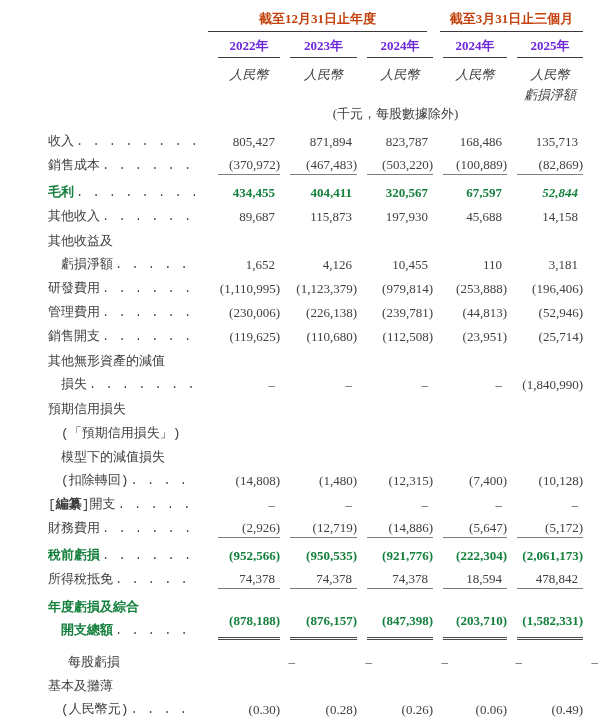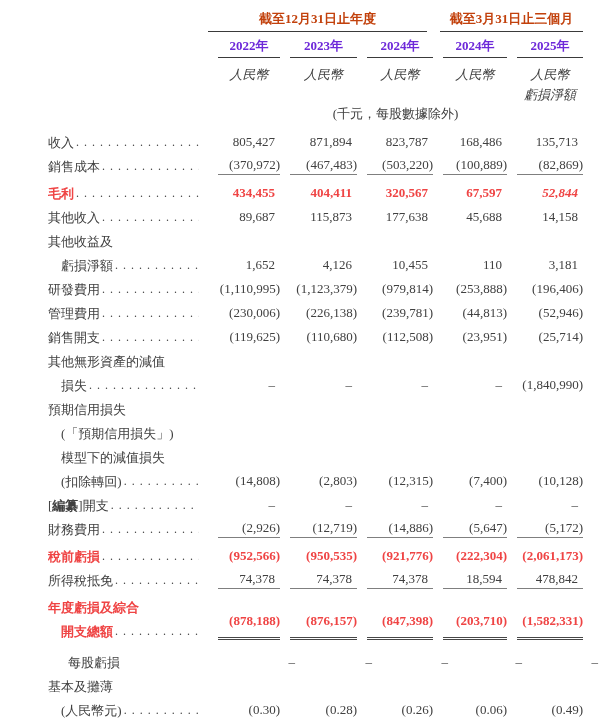--- a/index.html
+++ b/index.html
@@ -12,42 +12,42 @@
 
   
   .groups { display:flex; margin-left:160px; width:375px; }
   .g { border-bottom:1.5px solid #3a3a3a; text-align:center; padding-bottom:3px;
        font-weight:700; color:#c2410c; white-space:nowrap; font-size:13px; }
   .g1 { width:219px; margin-right:13px; }
   .g2 { width:143px; }
 
   .row { display:flex; width:535px; height:24px; align-items:flex-end; }
   .hrow { height:26px; }
-  .lbl { width:160px; display:flex; align-items:flex-end; overflow:hidden; }
+  .lbl { width:160px; display:flex; align-items:flex-start; overflow:hidden;font-family:Liberation Mono, monospace; }
   .lt { white-space:nowrap; line-height:17px; }
   .dots { flex:1 1 auto; overflow:hidden; white-space:nowrap; margin:0 9px 0 2px;
           line-height:17px; color:#4a4a4a; font-weight:400; }
   .dots::after { content:". . . . . . . . . . . . . . . . . . . . . . . . . . . . . . ."; letter-spacing:1px; font-size:12px; }
 
   .c { text-align:right; }
   .c1{width:72px}.c2{width:77px}.c3{width:76px}.c4{width:74px}.c5{width:76px}
   .v  { display:block; margin-left:10px; line-height:17px; padding-bottom:1px; white-space:nowrap; }
   .hv { display:block; margin-left:10px; text-align:center; border-bottom:1.5px solid #3a3a3a;
         padding-bottom:3px; font-weight:700; color:#6d28d9; line-height:16px; }
   .cv { display:block; margin-left:10px; text-align:center; font-style:italic; line-height:16px; }
   .spacer459 { width:459px; }
   .note { width:375px; margin-left:160px; text-align:center; 
           height:24px; line-height:22px; }
   .hcur { height:25px; } .hunaud { height:20px; }
 
   
   .rule1 .c .v { border-bottom:1px solid #7f7f7f; }
   .rule2 .c .v { border-bottom:3px double #474747; padding-bottom:8px; }
 
-  .bold { font-weight:700; color:#ef4444; }
+  .bold { font-weight:700; color:#15803d; }
   .indent .lt { padding-left:13px; }
   .gap { margin-top:3px; }
   .gap2 { margin-top:7px;margin-left:20px; }
   b { font-weight:700; }
 </style>
 </head>
 <body>
 
 <div class="sheet">
 
@@ -174,21 +174,21 @@
         <span class="lt">其他收入</span>
         <span class="dots"></span>
       </div>
     <div class="c c1">
         <span class="v" style="padding-right: 5px;">89,687</span>
       </div>
     <div class="c c2">
         <span class="v" style="padding-right: 5px;">115,873</span>
       </div>
     <div class="c c3">
-        <span class="v" style="padding-right: 5px;">177,638</span>
+        <span class="v" style="padding-right: 5px;">197,930</span>
       </div>
     <div class="c c4">
         <span class="v" style="padding-right: 5px;">45,688</span>
       </div>
     <div class="c c5">
         <span class="v" style="padding-right: 5px;">14,158</span>
       </div>
   </div>
 
   <div class="row">
@@ -331,21 +331,21 @@
 
   <div class="row indent">
     <div class="lbl">
         <span class="lt">(扣除轉回)</span>
         <span class="dots"></span>
       </div>
     <div class="c c1">
         <span class="v">(14,808)</span>
       </div>
     <div class="c c2">
-        <span class="v">(2,803)</span>
+        <span class="v">(1,480)</span>
       </div>
     <div class="c c3">
         <span class="v">(12,315)</span>
       </div>
     <div class="c c4">
         <span class="v">(7,400)</span>
       </div>
     <div class="c c5">
         <span class="v">(10,128)</span>
       </div>

